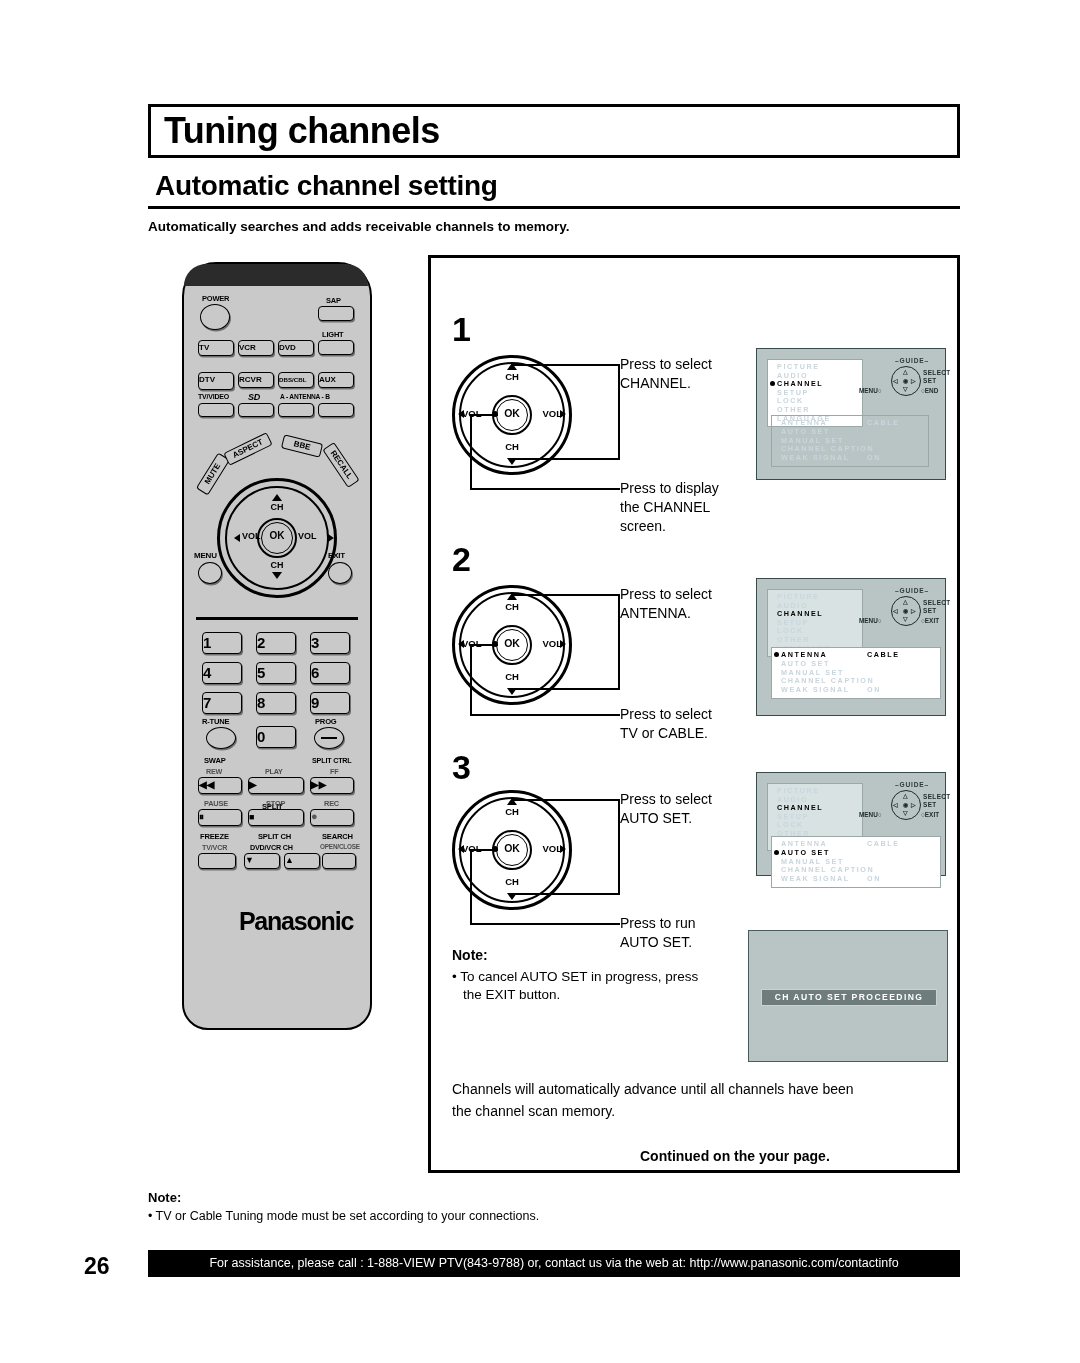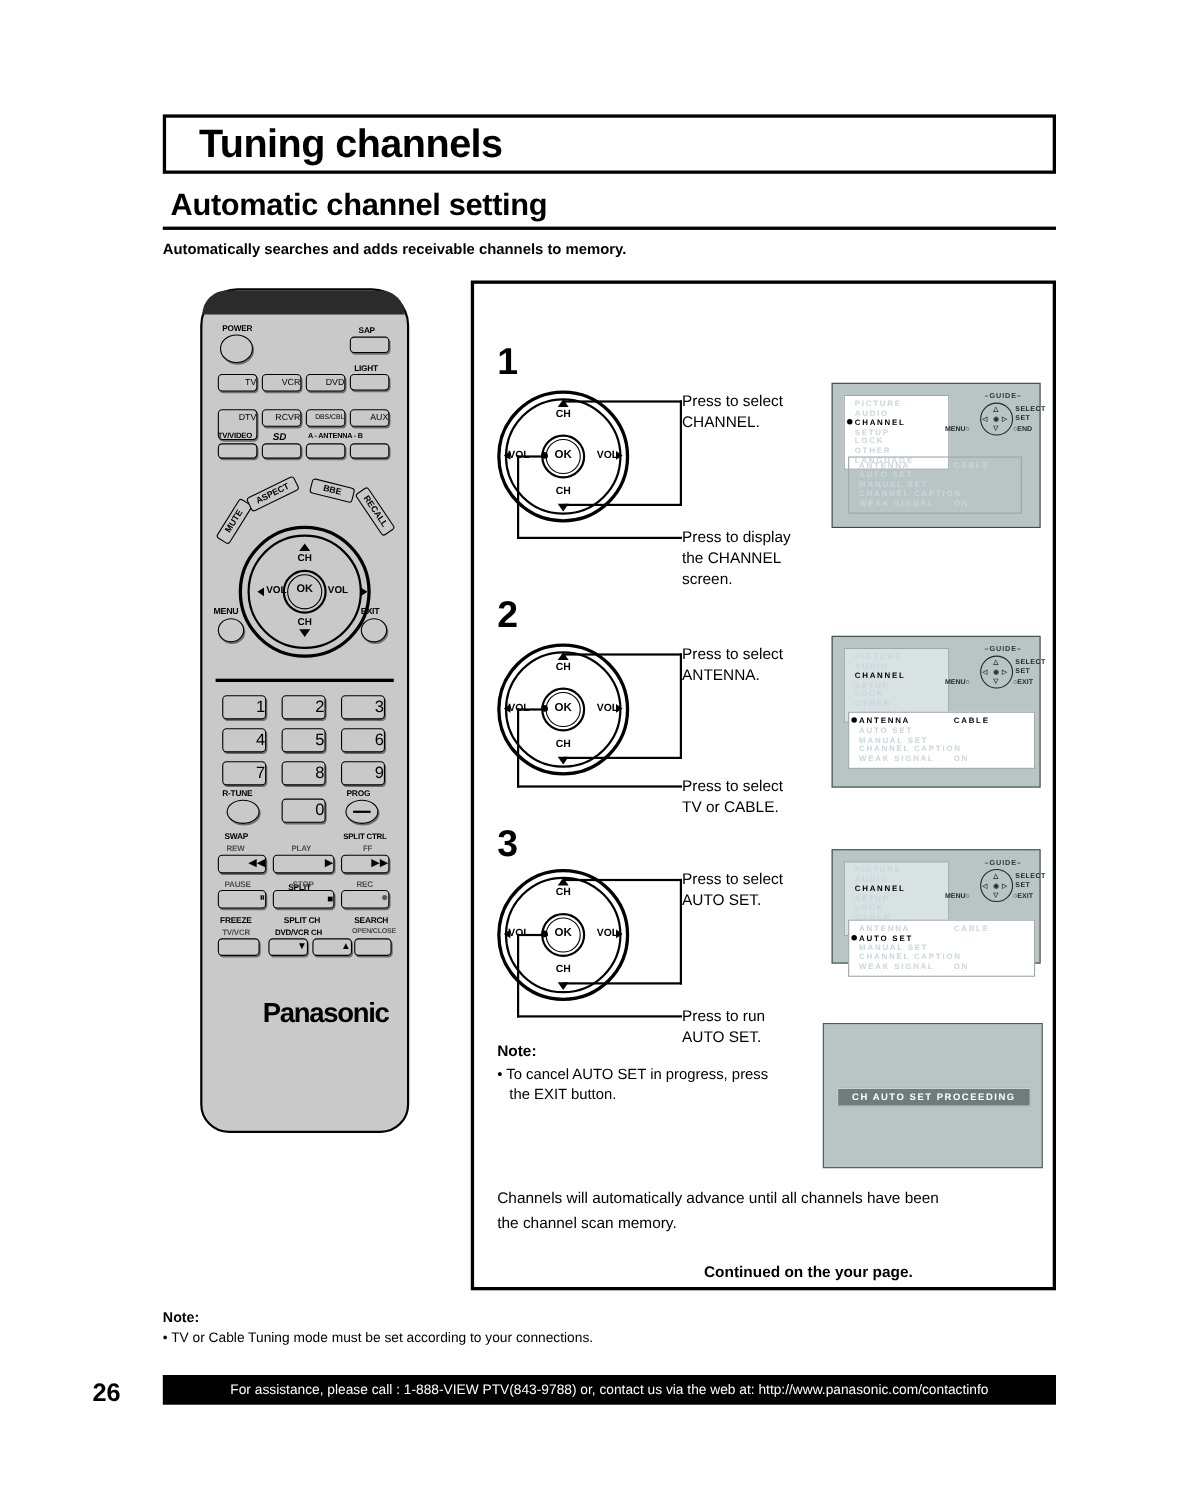--- a/index.html
+++ b/index.html
@@ -8,21 +8,21 @@
     font-family:"Liberation Sans",sans-serif;color:#000;
   }
   .page{position:absolute;inset:0;}
 
   
   #title-box{
     position:absolute;left:148px;top:104px;width:812px;height:54px;
     border:3px solid #000;box-sizing:border-box;
   }
   #title-text{
-    position:absolute;left:30px;top:3px;font-size:36px;font-weight:bold;
+    position:absolute;left:13px;top:3px;font-size:36px;font-weight:bold;
     letter-spacing:-0.5px;white-space:nowrap;
   }
   #subtitle-text{
     position:absolute;left:155px;top:170px;font-size:28px;font-weight:bold;
     letter-spacing:-0.3px;white-space:nowrap;
   }
   #subtitle-rule{position:absolute;left:148px;top:206px;width:812px;height:3px;background:#000;}
   #intro-text{
     position:absolute;left:148px;top:219px;font-size:13.5px;font-weight:bold;white-space:nowrap;
   }
@@ -119,21 +119,21 @@
     position:absolute;inset:0;background:#c9c9c9;border:2.5px solid #000;
     border-radius:34px 34px 26px 26px;box-sizing:border-box;
   }
   #remote-top{
     position:absolute;left:2px;top:2px;width:184px;height:22px;background:#2b2b2b;
     border-radius:31px 31px 0 0;
   }
   .rlbl{position:absolute;font-size:7.5px;font-weight:bold;letter-spacing:-0.2px;white-space:nowrap;}
   .rbtn{
     position:absolute;background:#c9c9c9;border:1.8px solid #000;border-radius:4px;
-    box-sizing:border-box;font-size:8px;font-weight:normal;text-align:right;
+    box-sizing:border-box;font-size:8px;font-weight:bold;text-align:left;
     color:#000;box-shadow:1px 1.5px 0 #6e6e6e;
   }
   .rbtn span{display:block;}
   .rcirc{
     position:absolute;background:#c9c9c9;border:1.8px solid #000;border-radius:50%;
     box-sizing:border-box;box-shadow:1px 1.5px 0 #6e6e6e;
   }
   #rem-divider{position:absolute;left:14px;top:355px;width:162px;height:2.5px;background:#000;}
   #panasonic{
     position:absolute;left:0;top:645px;width:228px;text-align:center;
@@ -184,21 +184,21 @@
     <div class="rlbl" style="left:144px;top:34px;">SAP</div>
     <div class="rbtn" style="left:136px;top:44px;width:36px;height:15px;"></div>
 
     <div class="rlbl" style="left:140px;top:68px;">LIGHT</div>
     <div class="rbtn" style="left:136px;top:78px;width:36px;height:15px;"></div>
 
     <div class="rbtn" style="left:16px;top:78px;width:36px;height:16px;line-height:13px;">TV</div>
     <div class="rbtn" style="left:56px;top:78px;width:36px;height:16px;line-height:13px;">VCR</div>
     <div class="rbtn" style="left:96px;top:78px;width:36px;height:16px;line-height:13px;">DVD</div>
 
-    <div class="rbtn" style="left:16px;top:110px;width:36px;height:28px;line-height:13px;">DTV</div>
+    <div class="rbtn" style="left:16px;top:110px;width:36px;height:18px;line-height:13px;">DTV</div>
     <div class="rbtn" style="left:56px;top:110px;width:36px;height:16px;line-height:13px;">RCVR</div>
     <div class="rbtn" style="left:96px;top:110px;width:36px;height:16px;line-height:13px;font-size:6.2px;">DBS/CBL</div>
     <div class="rbtn" style="left:136px;top:110px;width:36px;height:16px;line-height:13px;">AUX</div>
 
     <div class="rlbl" style="left:16px;top:131px;font-size:7px;">TV/VIDEO</div>
     <div class="rbtn" style="left:16px;top:141px;width:36px;height:14px;"></div>
     <div class="rlbl" style="left:66px;top:130px;font-size:9px;font-style:italic;">SD</div>
     <div class="rbtn" style="left:56px;top:141px;width:36px;height:14px;"></div>
     <div class="rlbl" style="left:98px;top:131px;font-size:6.6px;">A - ANTENNA - B</div>
     <div class="rbtn" style="left:96px;top:141px;width:36px;height:14px;"></div>

